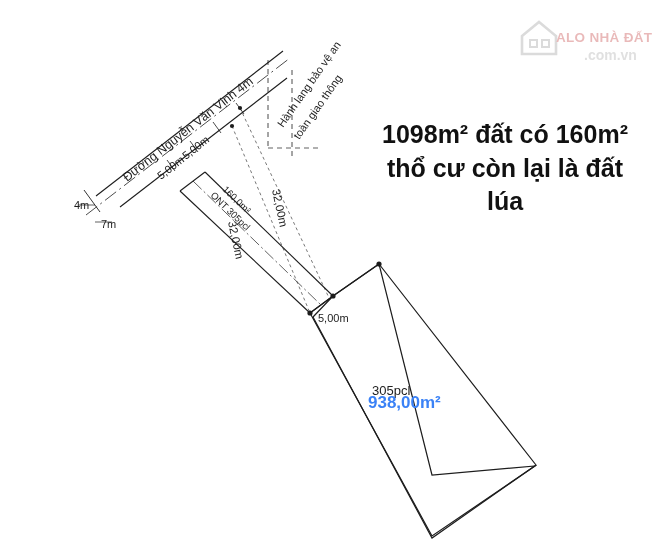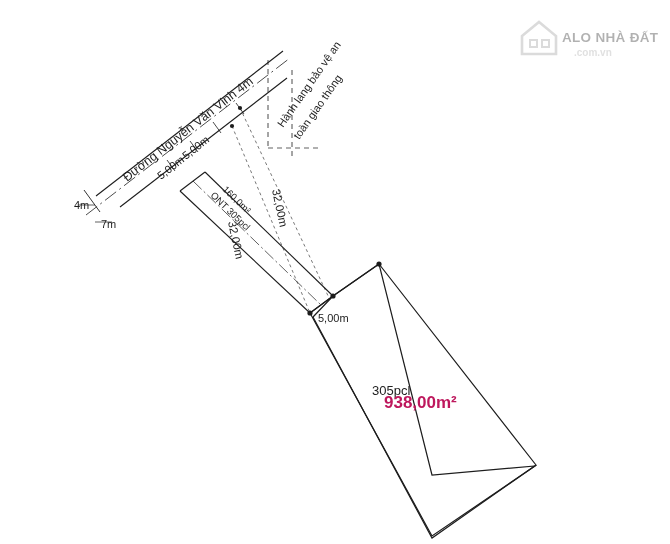--- a/index.html
+++ b/index.html
@@ -43,50 +43,49 @@
   }
   
   #parcel-code {
     left: 372px;
     top: 368px;
     font-size: 13px;
     color: #222;
     margin-top: 15px;
   }
   #parcel-area {
-    left: 384px;
+    left: 368px;
     top: 393px;
     font-size: 17px;
     font-weight: bold;
-    color: #be185d;
+    color: #3b82f6;
   }
   
   #watermark {
     position: absolute;
     left: 516px;
     top: 8px;
     width: 146px;
     height: 62px;
     opacity: 0.30;
   }
   #watermark .wm-text {
     position: absolute;
     left: 40px;
     top: 22px;
     font-size: 13.5px;
     font-weight: bold;
-    color: #000000;
+    color: #b91c1c;
     letter-spacing: 0.3px;
-    padding-left: 6px;
   }
   #watermark .wm-sub {
     position: absolute;
-    left: 58px;
+    left: 68px;
     top: 39px;
-    font-size: 10px;
+    font-size: 14px;
     font-weight: bold;
     color: #9a9a9a;
   }
   .svg-label {
     font-family: "Liberation Sans", sans-serif;
     fill: #1d1d1d;
   }
 </style>
 </head>
 <body>
@@ -166,20 +165,25 @@
     <text class="svg-label" x="228" y="222" font-size="11.5" transform="rotate(78 228 222)">32,00m</text>
 
     <text class="svg-label" x="318" y="322" font-size="11">5,00m</text>
 
     <g>
       <line x1="240" y1="108" x2="330" y2="300" stroke="#1d1d1d" stroke-width="0.6" stroke-dasharray="3 3"></line>
       <line x1="232" y1="126" x2="310" y2="313" stroke="#1d1d1d" stroke-width="0.6" stroke-dasharray="3 3"></line>
     </g>
   </svg>
 
+  <div id="headline">
+    <div>1098m² đất có 160m²</div>
+    <div>thổ cư còn lại là đất</div>
+    <div>lúa</div>
+  </div>
 
   <div class="overlay-text" id="parcel-code">305pcl</div>
   <div class="overlay-text" id="parcel-area">938,00m²</div>
 
   <div id="watermark">
     <svg width="46" height="46" viewBox="0 0 46 46" style="position:absolute;left:0;top:6px">
       <path d="M6 22 L23 8 L40 22 L40 40 L6 40 Z" fill="none" stroke="#8a8a8a" stroke-width="2.6"></path>
       <rect x="14" y="26" width="7" height="7" fill="none" stroke="#8a8a8a" stroke-width="2"></rect>
       <rect x="26" y="26" width="7" height="7" fill="none" stroke="#8a8a8a" stroke-width="2"></rect>
     </svg>

